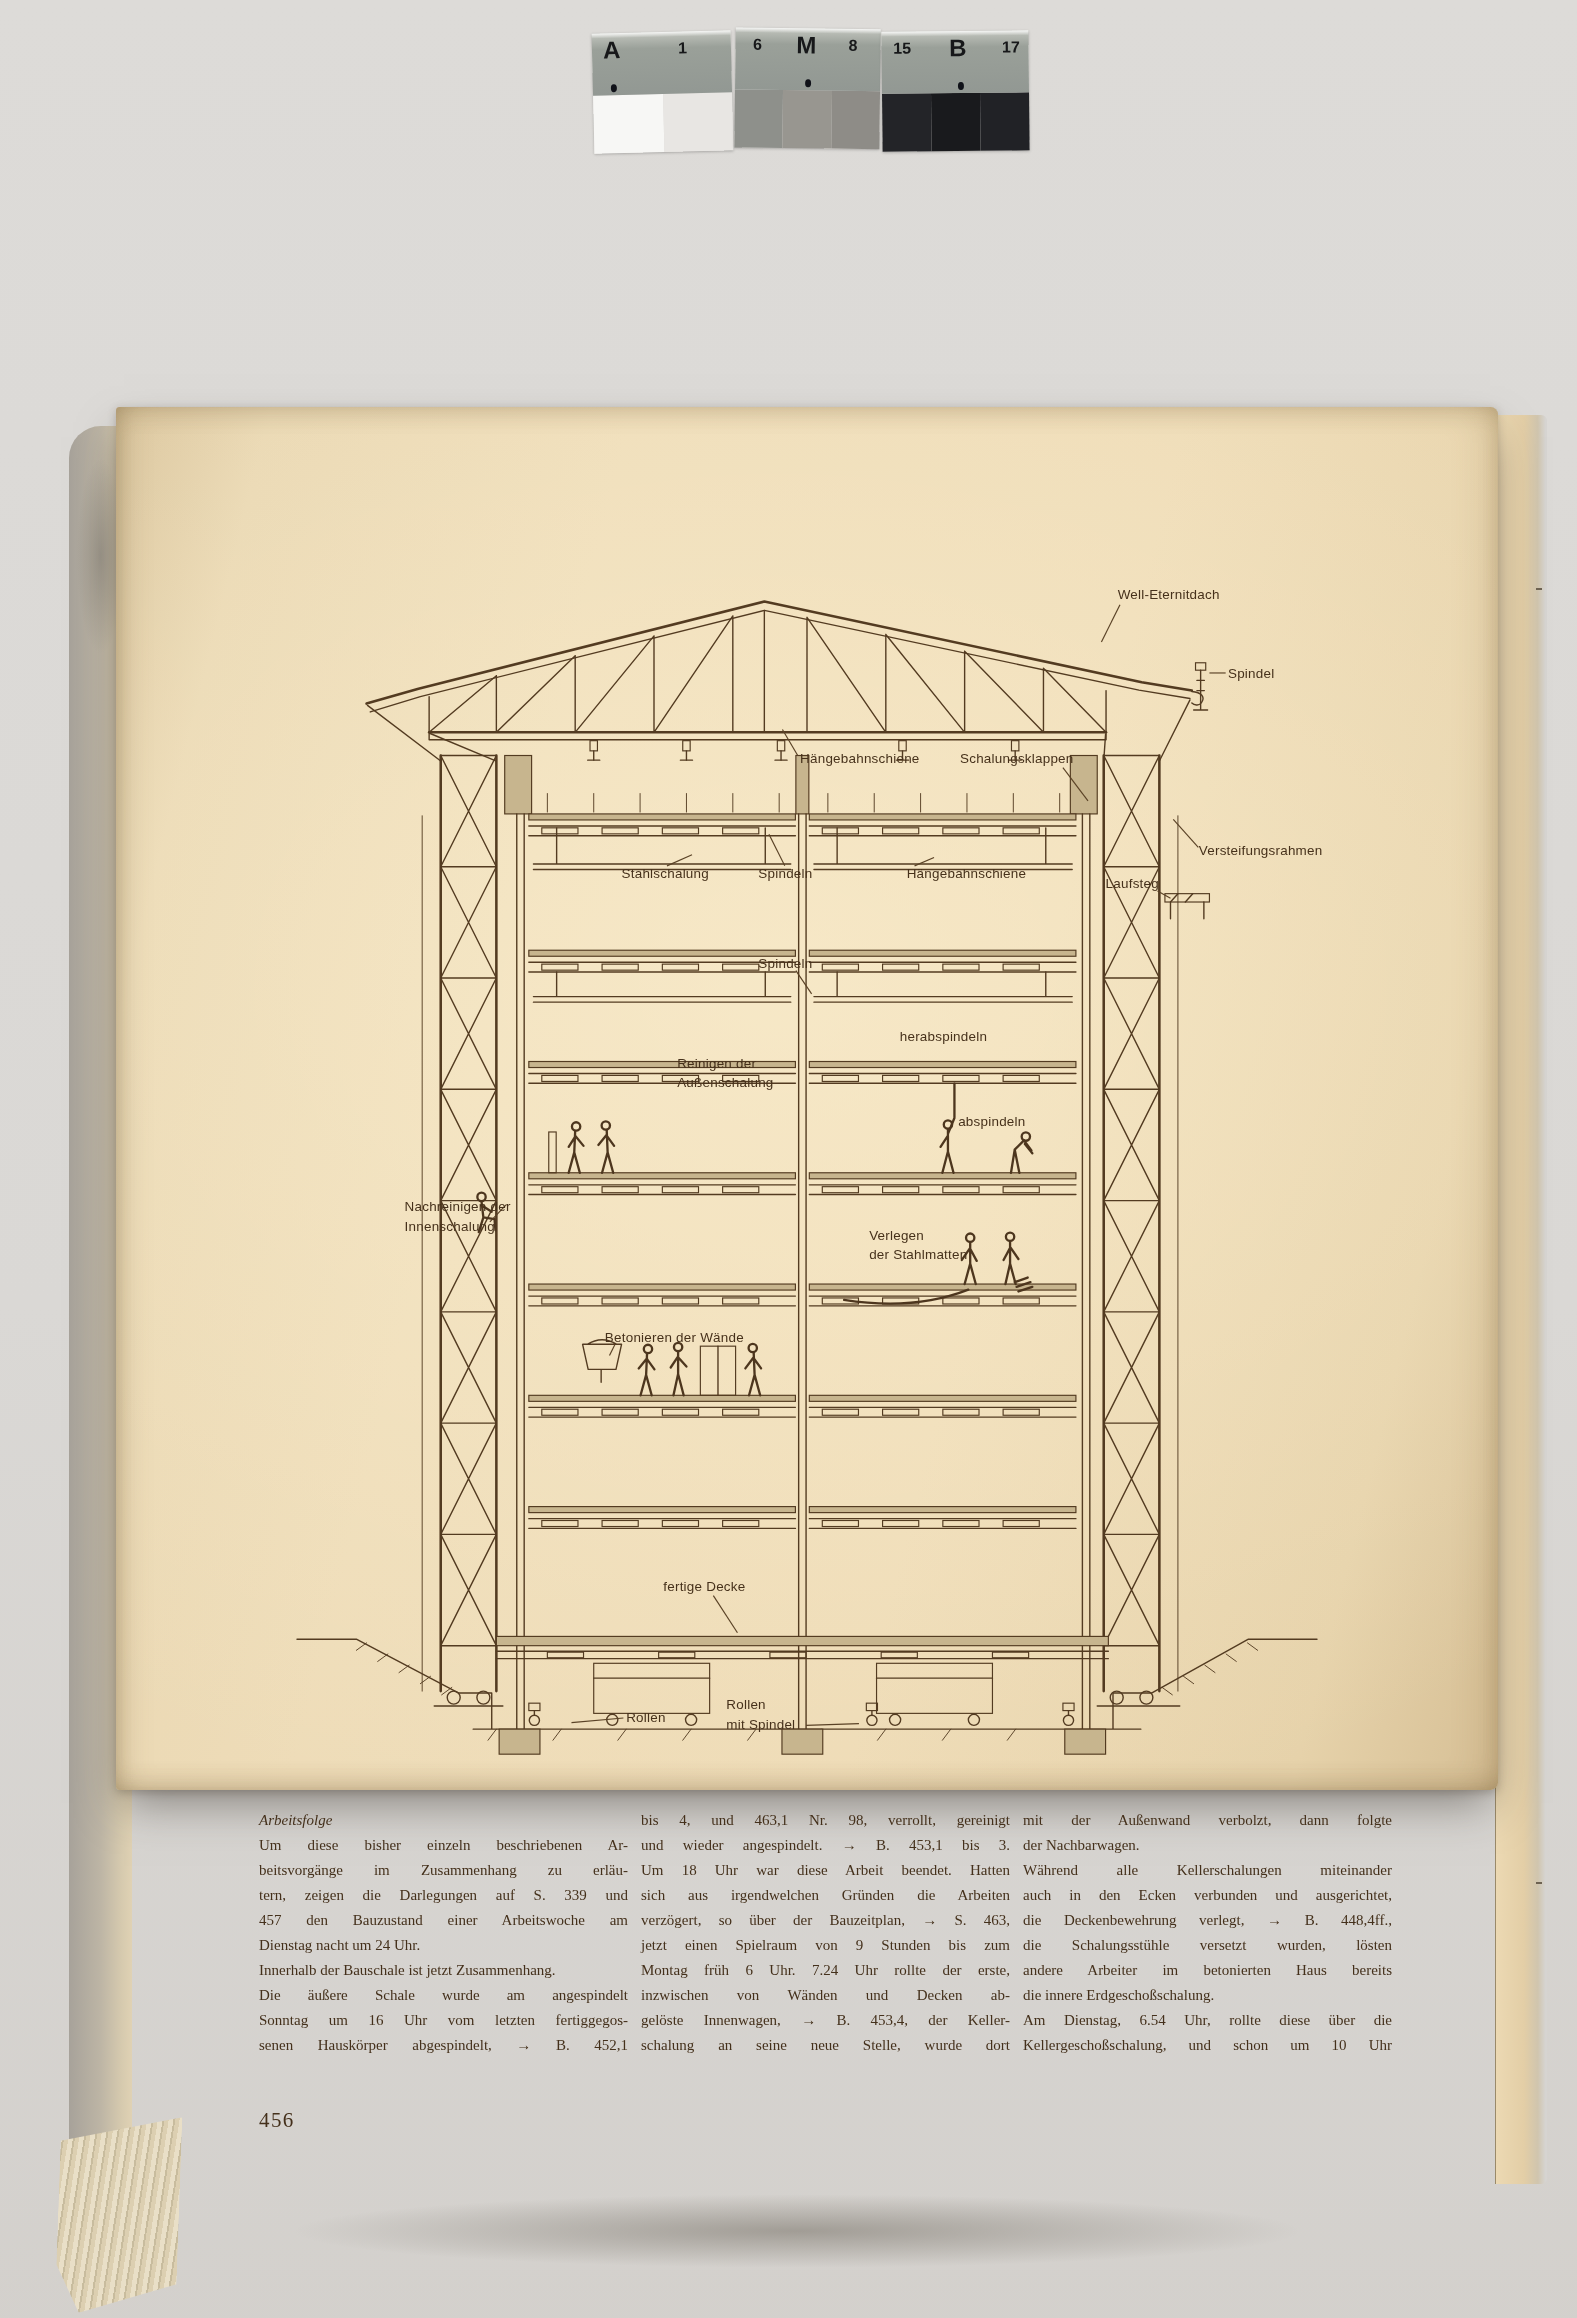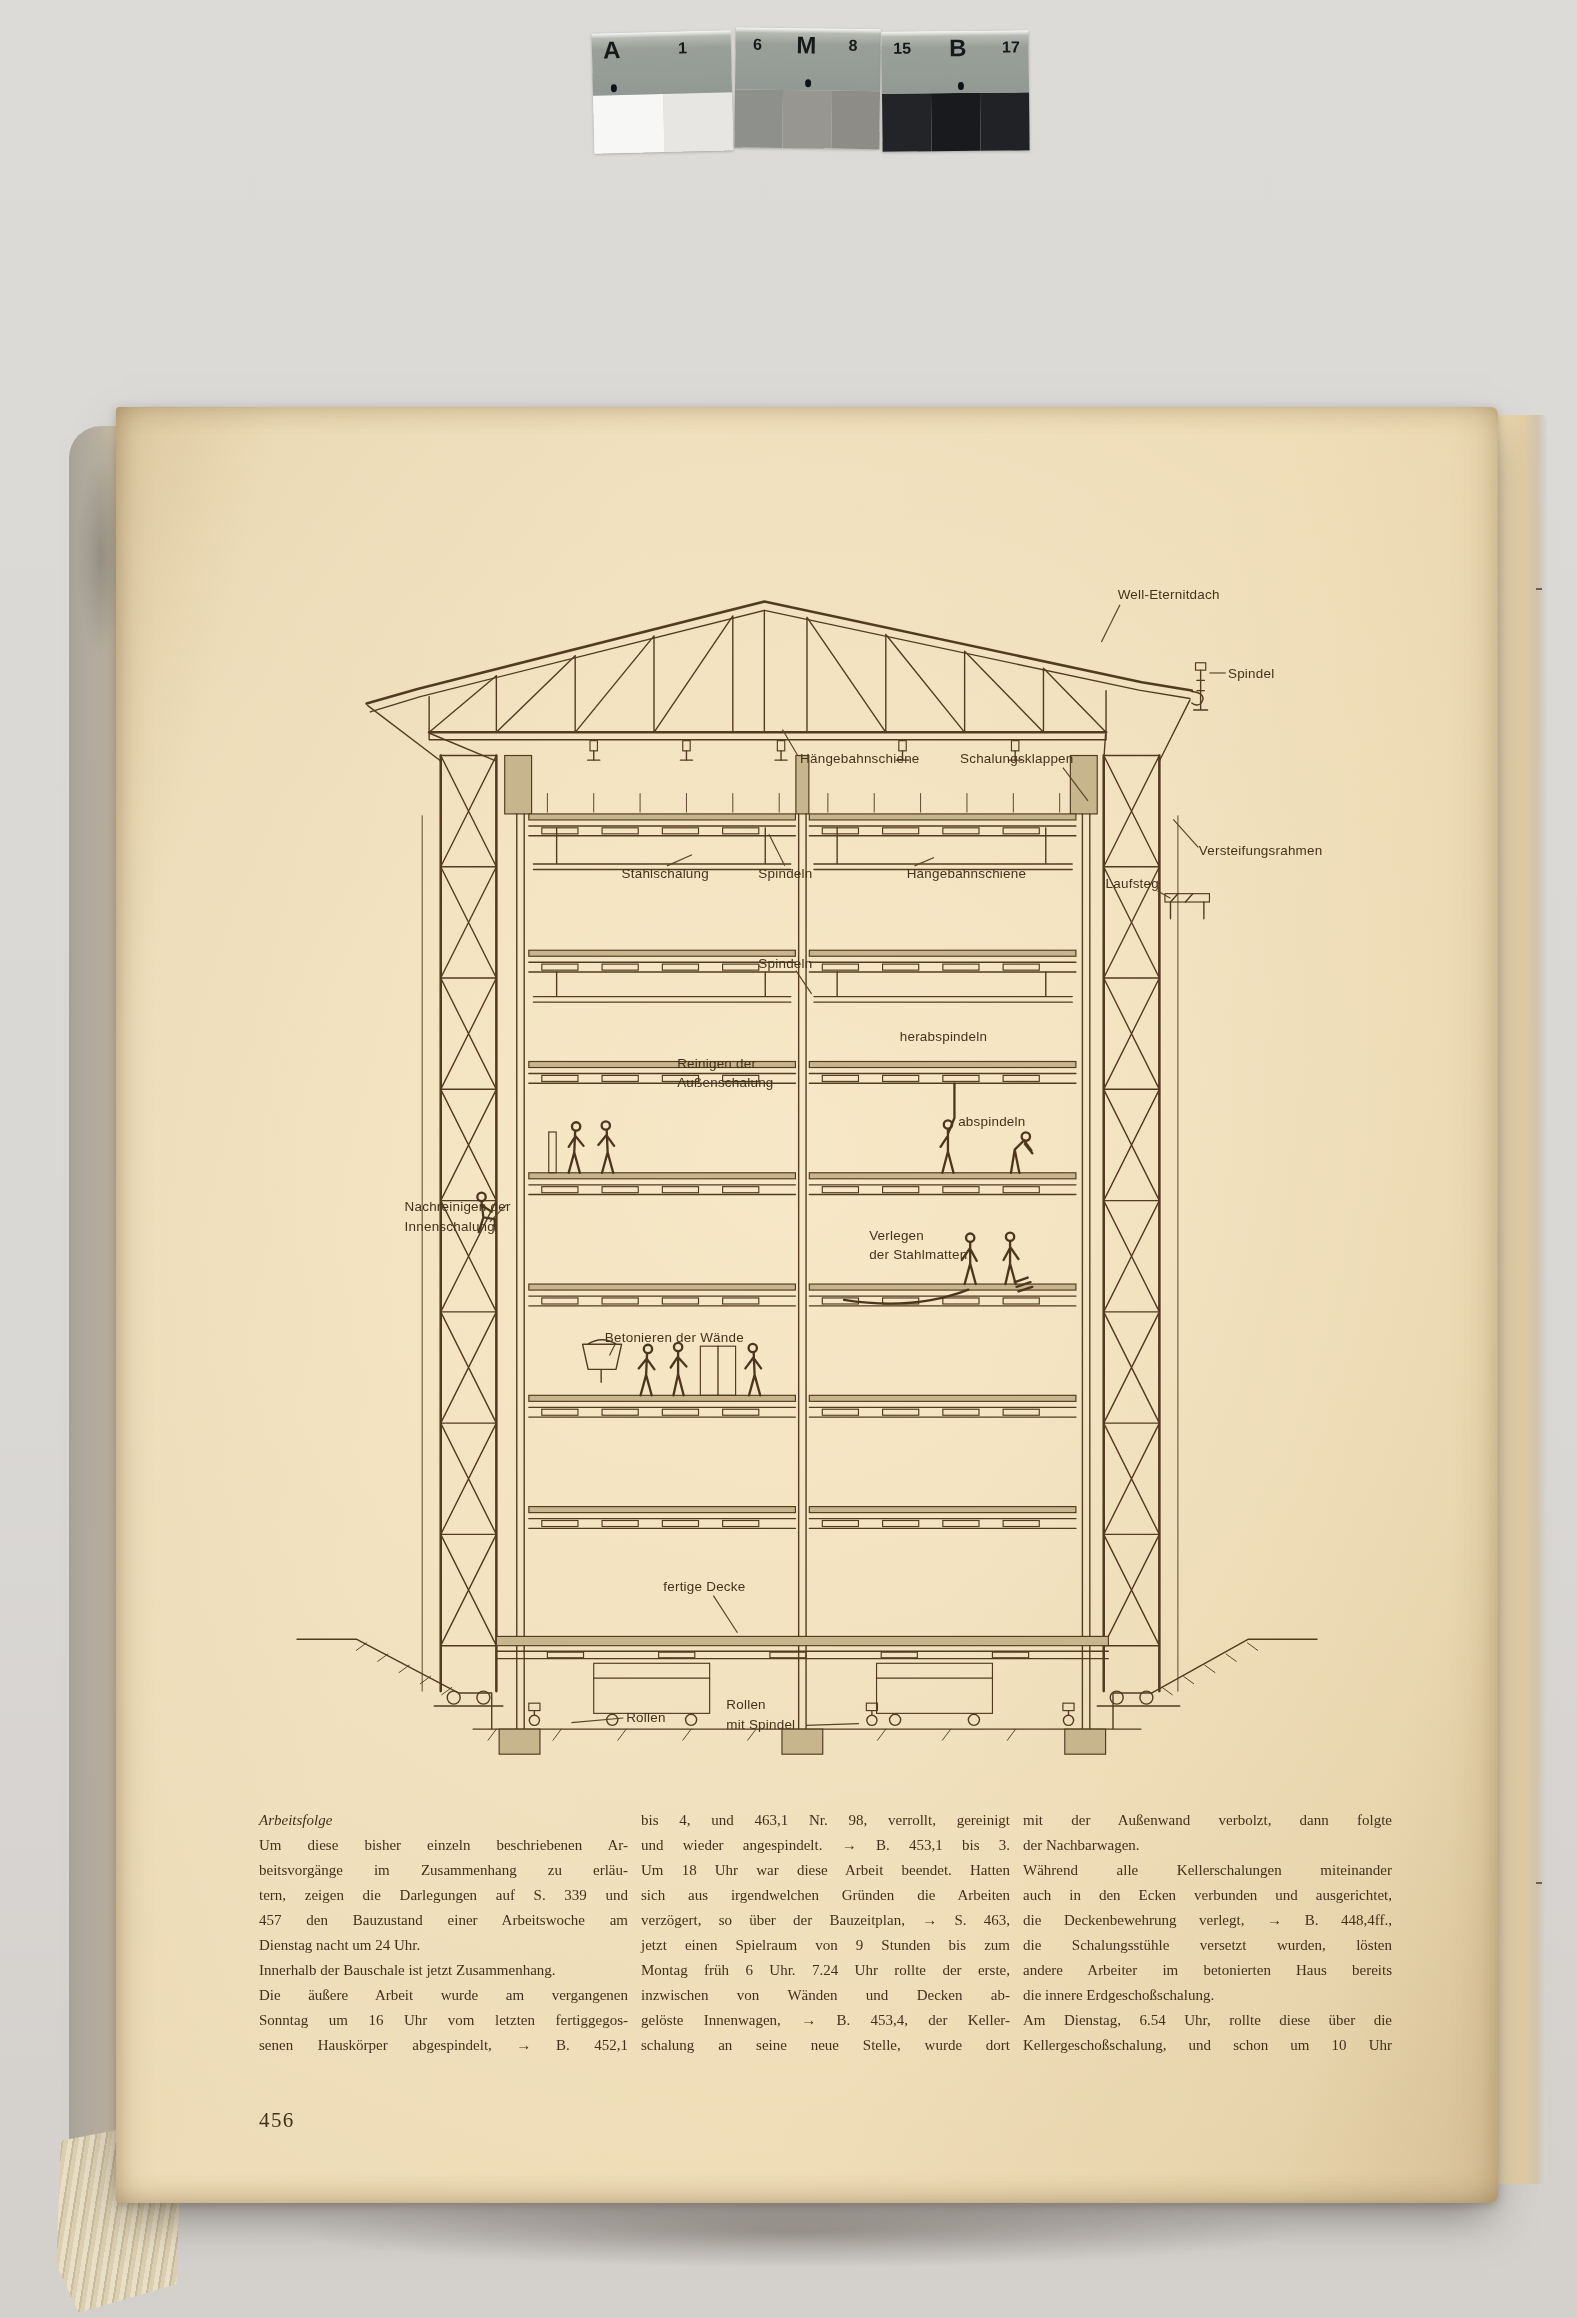--- a/index.html
+++ b/index.html
@@ -47,21 +47,21 @@
   }
   .seg-top span{position:absolute;top:8.3px;color:#17181a;font-family:"Liberation Sans",sans-serif;font-size:16px;font-weight:bold;}
   .seg-top span.big{font-size:24px;top:2.8px;}
   .dot{position:absolute;bottom:2.8px;width:6px;height:8.3px;border-radius:50%;background:#101219;}
   .seg-patches{display:flex;height:58px;}
   .seg-patches .patch{flex:1;}
   .seg::after{content:"";position:absolute;left:0;top:0;width:100%;height:4.6px;
     background:linear-gradient(180deg,rgba(255,255,255,.85),rgba(255,255,255,0));}
   
   .page{
-    position:absolute;left:116px;top:407px;width:1382px;height:1796px;
+    position:absolute;left:116px;top:407px;width:1382px;height:1383px;
     background:
       radial-gradient(120% 90% at 48% 42%,rgba(255,244,214,.5),rgba(0,0,0,0) 70%),
       linear-gradient(104deg,#d9c49c 0%,#e9d7b2 9%,#eedcb8 30%,#eedbb6 62%,#e6d2aa 88%,#d6bf95 100%);
     border-radius:3.7px 7.4px 7.4px 3.7px;
     box-shadow:0 21.3px 42px -8.3px rgba(60,54,45,.5),0 2.8px 8.3px rgba(80,70,55,.28);
   }
   .page::before{content:"";position:absolute;inset:0;border-radius:inherit;
     box-shadow:inset 16px 0 32px -14px rgba(110,85,50,.35),inset -20.4px 0 42px -16.7px rgba(130,100,55,.30),
                inset 0 12px 28px -14px rgba(120,95,55,.25),inset 0 -14px 28px -14px rgba(110,85,50,.3);}
   
@@ -336,21 +336,21 @@
   <div class="textblock">
     <div class="col">
       <div class="heading">Arbeitsfolge</div>
       <div>
           <div class="jline">Um diese bisher einzeln beschriebenen Ar-</div>
           <div class="jline">beitsvorgänge im Zusammenhang zu erläu-</div>
           <div class="jline">tern, zeigen die Darlegungen auf S. 339 und</div>
           <div class="jline">457 den Bauzustand einer Arbeitswoche am</div>
           <div class="jline noj">Dienstag nacht um 24 Uhr.</div>
           <div class="jline noj">Innerhalb der Bauschale ist jetzt Zusammenhang.</div>
-          <div class="jline">Die äußere Arbeit wurde am vergangenen</div>
+          <div class="jline">Die äußere Schale wurde am angespindelt</div>
           <div class="jline">Sonntag um 16 Uhr vom letzten fertiggegos-</div>
           <div class="jline">senen Hauskörper abgespindelt, → B. 452,1</div>
         </div>
     </div>
     <div class="col">
       <div>
           <div class="jline">bis 4, und 463,1 Nr. 98, verrollt, gereinigt</div>
           <div class="jline">und wieder angespindelt. → B. 453,1 bis 3.</div>
           <div class="jline">Um 18 Uhr war diese Arbeit beendet. Hatten</div>
           <div class="jline">sich aus irgendwelchen Gründen die Arbeiten</div>

